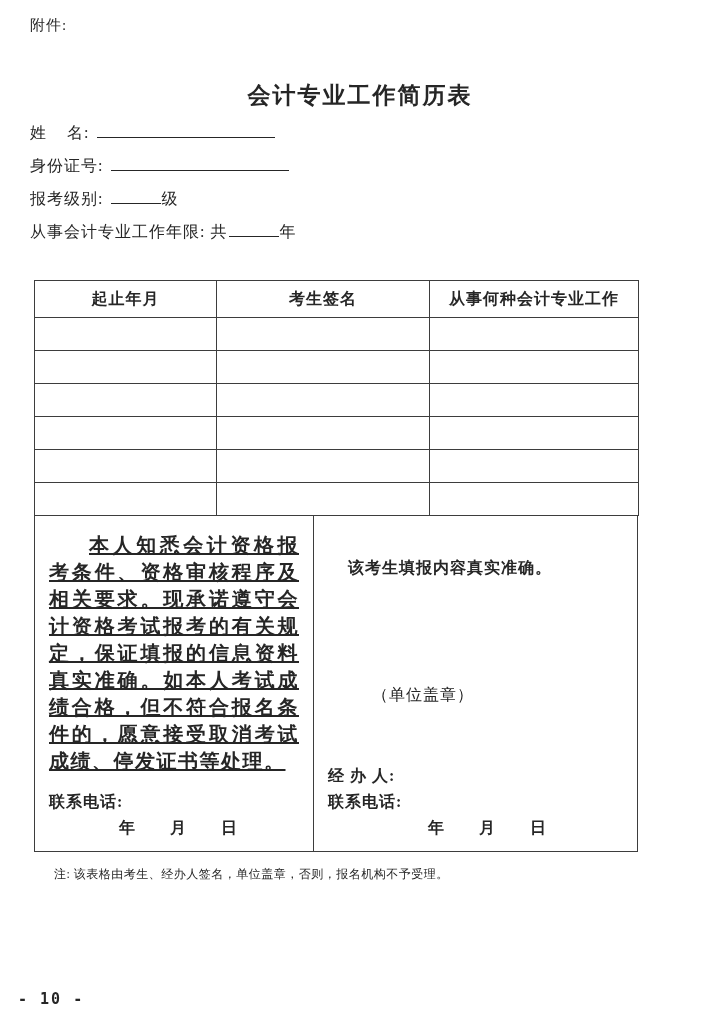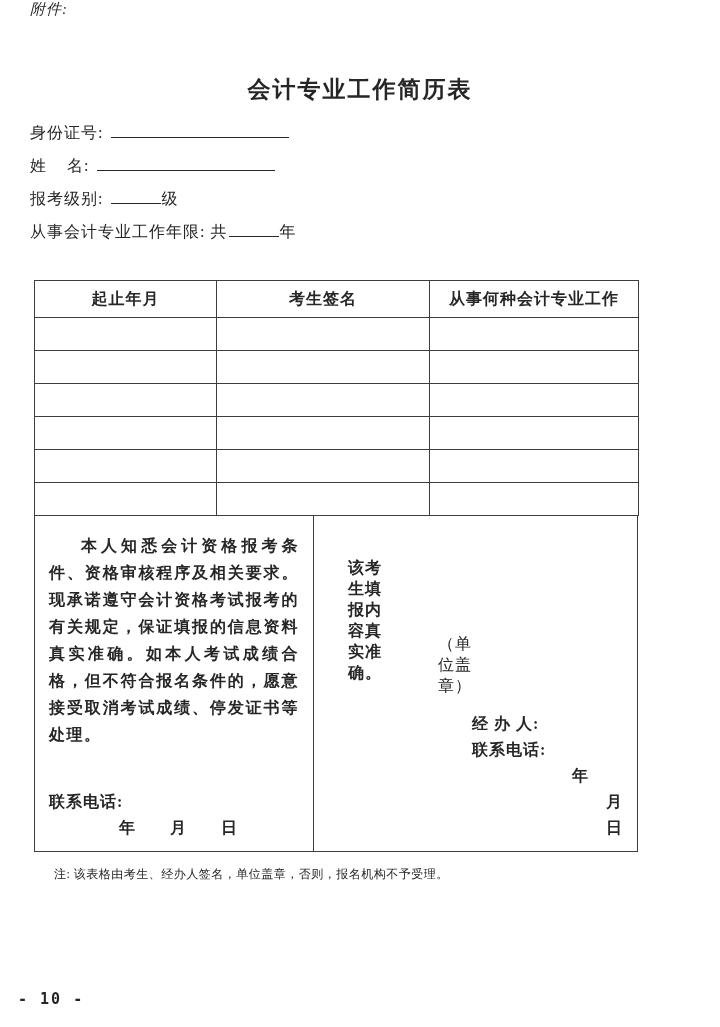--- a/index.html
+++ b/index.html
@@ -5,26 +5,26 @@
   html,body{margin:0;padding:0;}
   .page{
     position:relative;
     width:720px;height:1027px;
     background:#ffffff;
     color:#262626;
     font-family:"Liberation Serif","DejaVu Serif",serif;
     overflow:hidden;
   }
   .attachment{
-    position:absolute;left:30px;top:0;
-    font-size:15px;letter-spacing:1px;font-style:italic;
+    position:absolute;left:30px;top:16px;
+    font-size:15px;letter-spacing:1px;
   }
   .title{
     position:absolute;left:0;right:0;top:68px;
-    margin:6px;text-align:center;
+    margin:12px;text-align:center;
     font-size:23px;font-weight:bold;letter-spacing:2px;
   }
   .fields{position:absolute;left:30px;top:116px;font-size:16px;}
   .field-row{height:33px;line-height:33px;}
   .flabel{white-space:pre;letter-spacing:1px;}
   .uline{
     display:inline-block;height:1.05em;
     border-bottom:1px solid #262626;vertical-align:baseline;
   }
   .u-long{width:178px;margin-left:8px;}
@@ -48,27 +48,27 @@
   }
   .decl-left{
     width:279px;box-sizing:border-box;
     border-right:1px solid #3d3d3d;
     padding:12px 14px 10px 14px;
     display:flex;flex-direction:column;
   }
   .decl-right{
     flex:1;box-sizing:border-box;
     padding:12px 14px 10px 14px;
-    display:flex;flex-direction:row;
+    display:flex;flex-direction:column;
   }
   .decl-text{
     margin:4px 0 0 0;
-    font-size:16px;font-weight:bold;
+    font-size:20px;font-weight:bold;
     line-height:27px;text-indent:2em;
-    letter-spacing:1.5px;text-align:justify;
+    letter-spacing:1.5px;text-align:justify;text-decoration:underline;
   }
   .unit-statement{
     margin:30px 0 0 20px;
     font-size:16px;font-weight:bold;letter-spacing:1px;
   }
   .stamp-label{
     margin:106px 0 0 44px;
     font-size:16px;letter-spacing:1px;
   }
   .sig-block{
@@ -94,22 +94,22 @@
 </head>
 <body>
 
 <div class="page">
 
   <div class="attachment">附件:</div>
 
   <h1 class="title">会计专业工作简历表</h1>
 
   <div class="fields">
+    <div class="field-row"><span class="flabel">姓    名:</span><span class="uline u-long"></span></div>
     <div class="field-row"><span class="flabel">身份证号:</span><span class="uline u-long"></span></div>
-    <div class="field-row"><span class="flabel">姓    名:</span><span class="uline u-long"></span></div>
     <div class="field-row"><span class="flabel">报考级别:</span><span class="uline u-short"></span><span class="flabel">级</span></div>
     <div class="field-row"><span class="flabel">从事会计专业工作年限: 共</span><span class="uline u-tight"></span><span class="flabel">年</span></div>
   </div>
 
   <div class="form-box">
     <table class="work">
       <colgroup>
           <col style="width:182px">
           <col style="width:213px">
           <col style="width:209px">

